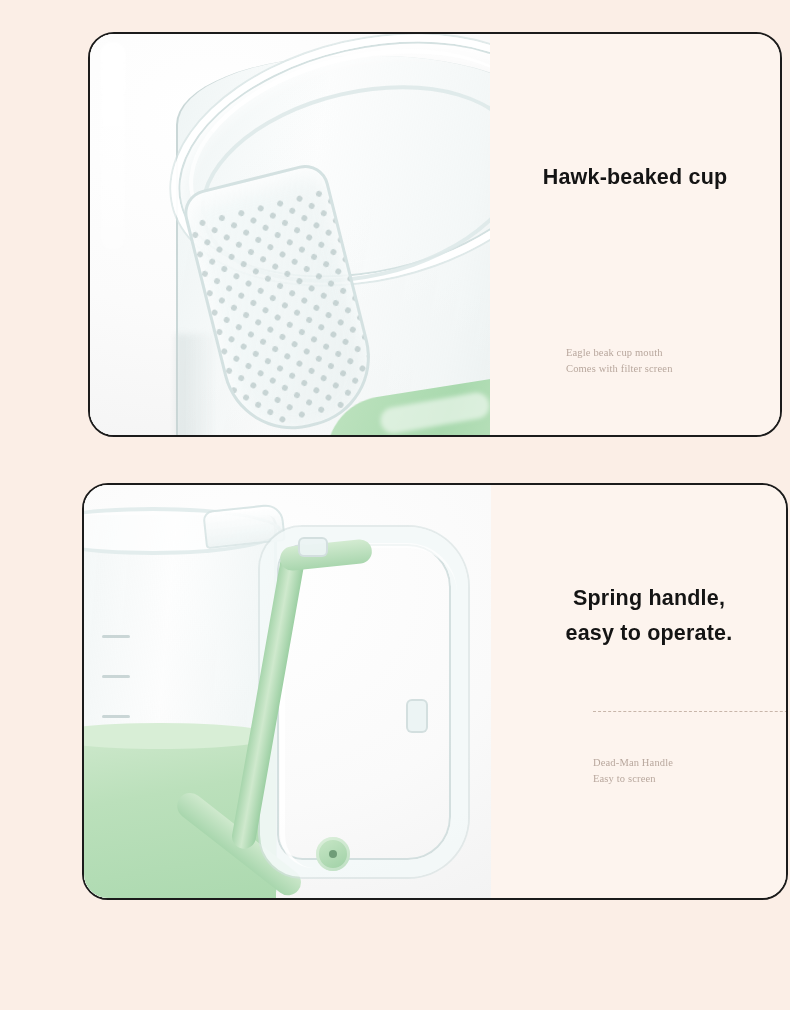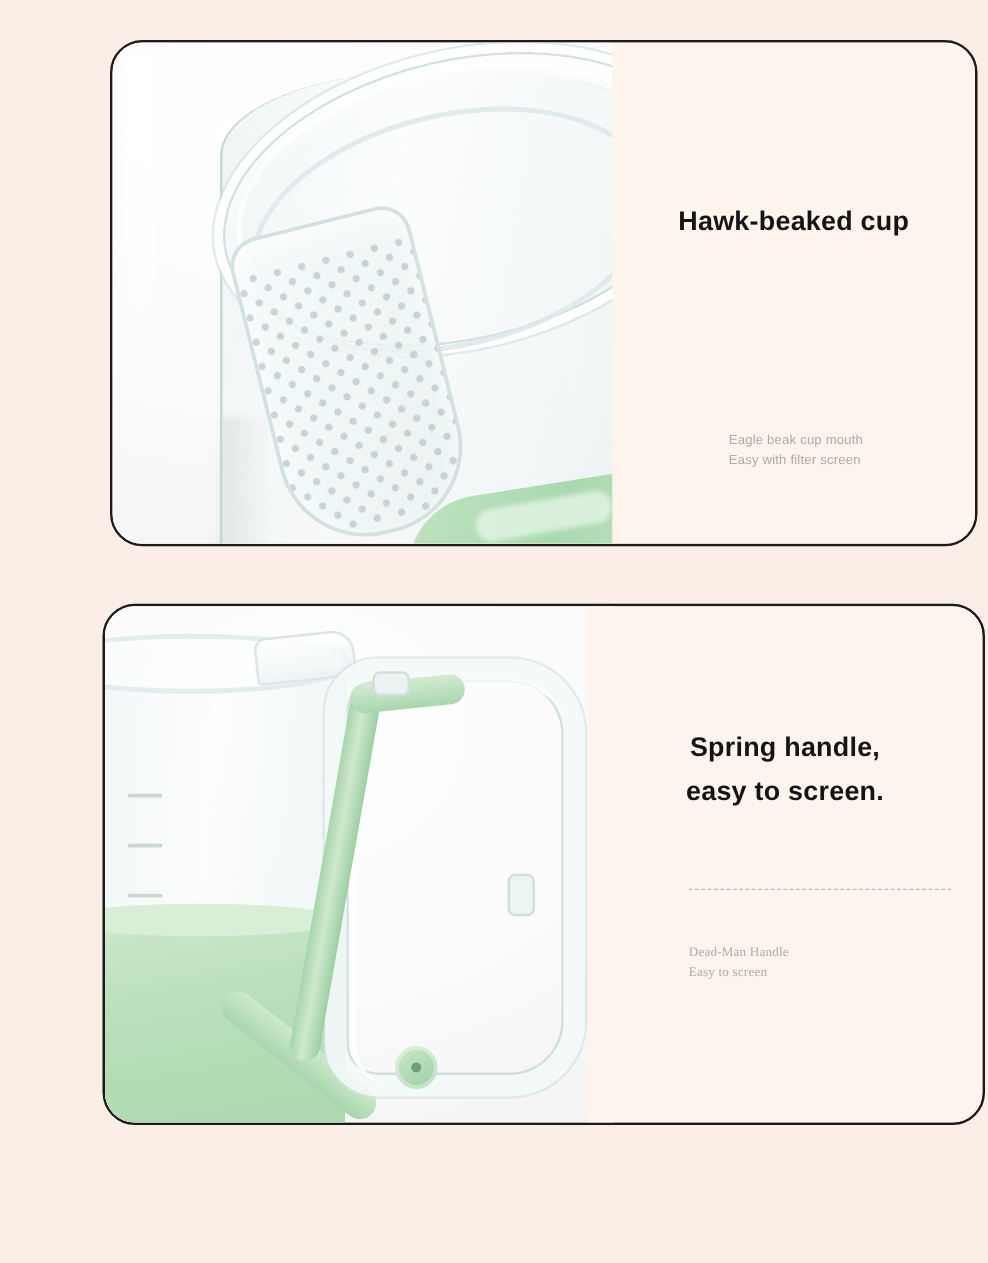--- a/index.html
+++ b/index.html
@@ -57,21 +57,21 @@
 
   
   .copy {
     position: absolute;
     top: 0;
     bottom: 0;
     right: 0;
     background: #fdf4ee;
   }
   .copy-top { left: 400px; }
-  .copy-bottom { left: 386px; }
+  .copy-bottom { left: 428px; }
 
   .headline {
     position: absolute;
     width: 100%;
     text-align: center;
     color: #141414;
     font-size: 21.5px;
     font-weight: bold;
     letter-spacing: 0.2px;
     line-height: 1.65;
@@ -79,21 +79,21 @@
   .headline-top { top: 126px; }
   .headline-bottom { top: 96px; }
 
   .sub {
     position: absolute;
     color: #b8a79d;
     font-size: 10.5px;
     line-height: 1.52;
     letter-spacing: 0.15px;
   }
-  .sub-top { left: 93px; top: 311px; }
+  .sub-top { left: 76px; top: 311px; font-family: Liberation Serif, serif; }
   .sub-bottom { left: 81px; top: 270px; font-family: Liberation Serif, serif; }
 
   .divider {
     position: absolute;
     left: 81px;
     top: 226px;
     width: 210px;
     height: 0;
     border-top: 1.6px dashed #c8b6aa;
   }
@@ -405,21 +405,21 @@
         <div class="t-filter-hi"></div>
       </div>
     </div>
 
     <div class="copy copy-top">
       <div class="headline headline-top">
         <div>Hawk-beaked cup</div>
       </div>
       <div class="sub sub-top">
         <div>Eagle beak cup mouth</div>
-        <div>Easy with filter screen</div>
+        <div>Comes with filter screen</div>
       </div>
     </div>
 
   </div>
 
   <div class="panel panel-bottom">
 
     <div class="photo photo-bottom">
       <div class="art">
         <div class="b-bg"></div>
@@ -439,21 +439,21 @@
         <div class="b-nub" style="left:214px; top:52px; width:26px; height:16px;"></div>
         <div class="b-nub" style="left:322px; top:214px; width:18px; height:30px;"></div>
         <div class="b-pivot"></div>
         <div class="b-pivot-dot"></div>
       </div>
     </div>
 
     <div class="copy copy-bottom">
       <div class="headline headline-bottom">
         <div>Spring handle,</div>
-        <div>easy to screen.</div>
+        <div>easy to operate.</div>
       </div>
       <div class="divider"></div>
       <div class="sub sub-bottom">
         <div>Dead-Man Handle</div>
         <div>Easy to screen</div>
       </div>
     </div>
 
   </div>
 

